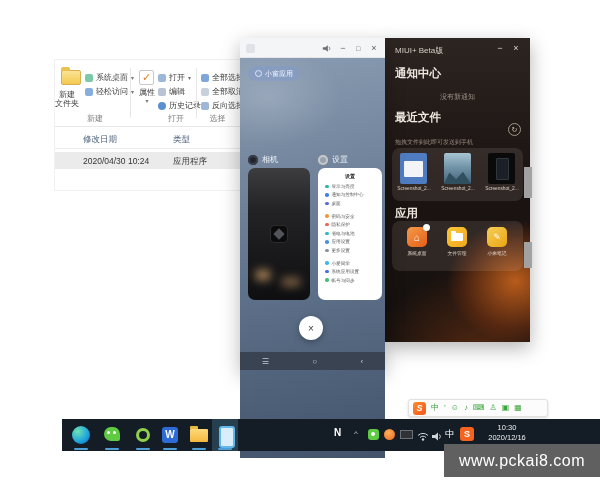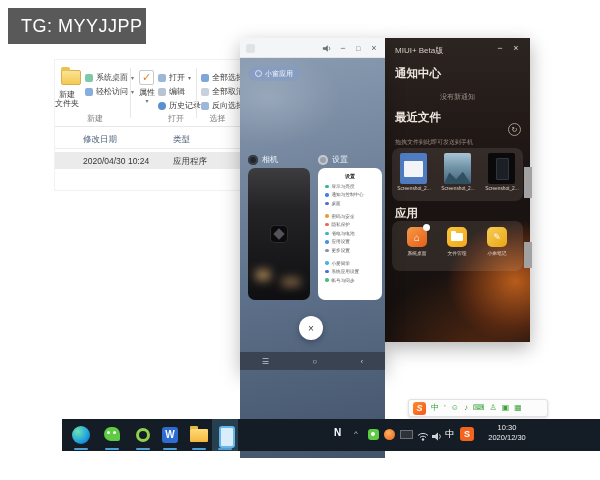--- a/index.html
+++ b/index.html
@@ -183,21 +183,20 @@
 
 
 .wm{left:444px;top:444px;width:156px;height:33px;background:#606060;color:#fff;font-size:16px;
   display:flex;align-items:center;justify-content:center;letter-spacing:.5px}
 </style>
 </head>
 <body>
 
 <div class="stage">
 
-  <div class="abs tg">TG: MYYJJPP</div>
 
   <section class="abs explorer">
     <div class="abs fold"></div>
     <div class="abs nfl">
       <span>新建</span>
       <span>文件夹</span>
     </div>
     <div class="abs rrow r-ni">
       <span class="ric ic-ni"></span>
       <span>系统桌面</span>
@@ -442,18 +441,19 @@
     <div class="abs trSpk">
       <svg width="12" height="11" viewBox="0 0 12 10">
           <polygon points="1,3.5 4,3.5 7,1 7,9 4,6.5 1,6.5" fill="#cfd4d8"></polygon>
           <path d="M8.5 3 A3 3 0 0 1 8.5 7" stroke="#cfd4d8" fill="none"></path>
         </svg>
     </div>
     <div class="abs trZh">中</div>
     <div class="abs trSg">S</div>
     <div class="abs clock">
       <span>10:30</span>
-      <span>2020/12/30</span>
+      <span>2020/12/16</span>
     </div>
   </div>
 
+  <div class="abs wm">www.pckai8.com</div>
 
 </div>
 
 </body></html>

